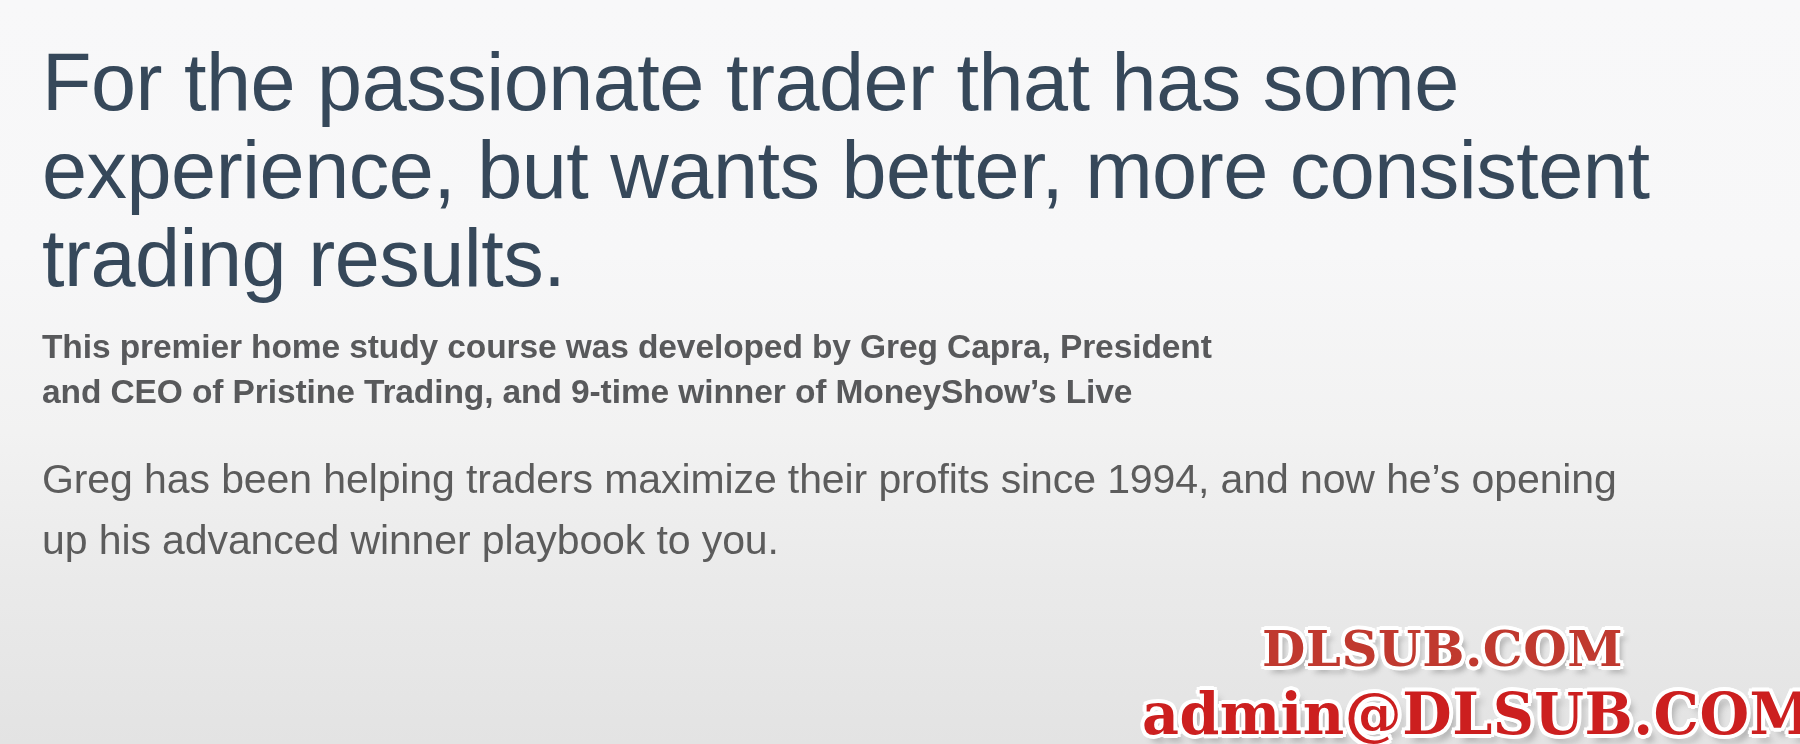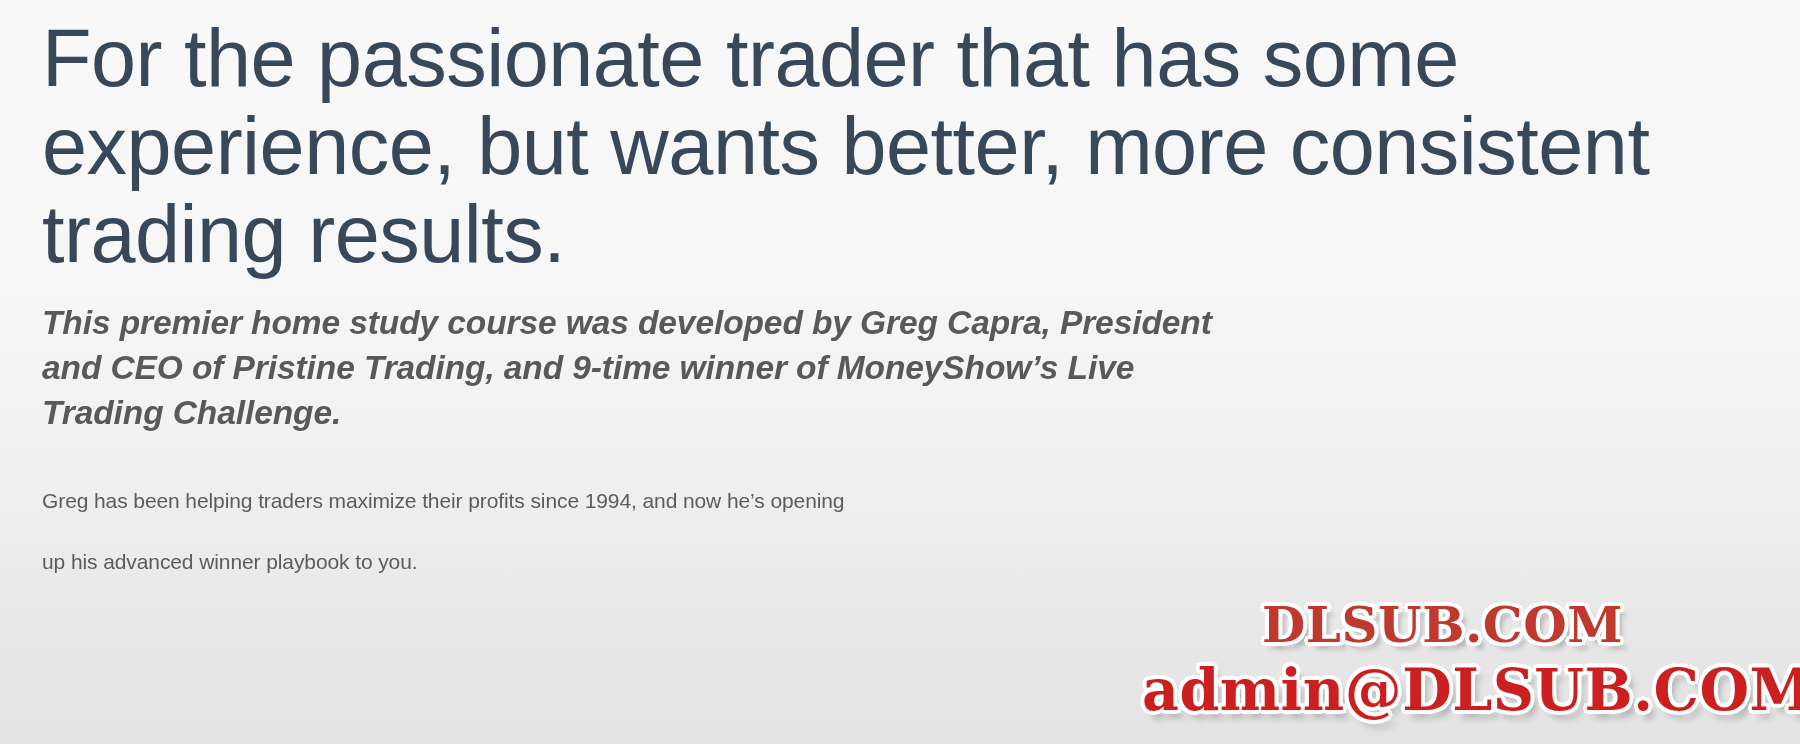--- a/index.html
+++ b/index.html
@@ -12,20 +12,21 @@
     overflow: hidden;
     font-family: "Liberation Sans", sans-serif;
     background: linear-gradient(to bottom, #f8f8f9 0%, #f7f7f8 34%, #f2f2f2 58%, #eaeaea 78%, #e3e3e3 100%);
   }
 
   .page {
     position: relative;
     width: 1800px;
     height: 721px;
     box-sizing: border-box;
+    margin-top: 24px;
   }
 
   .content {
     position: absolute;
     left: 42px;
     top: 14px;
     width: 1740px;
   }
 
   .headline {
@@ -47,26 +48,25 @@
     font-weight: 700;
     color: #58595b;
     margin: 22px 0 0 0;
     max-width: 1700px;
     letter-spacing: -0.1px;
   }
 
   .subhead .ln {
     display: block;
     white-space: nowrap;
-    font-style: italic;
   }
 
   .body-para {
     font-family: "Liberation Sans", sans-serif;
-    font-size: 21px;
+    font-size: 41px;
     line-height: 61px;
     font-weight: 400;
     color: #5c5c5c;
     margin: 35px 0 0 0;
     max-width: 1700px;
     letter-spacing: -0.1px;
   }
 
   .body-para .ln {
     display: block;
@@ -122,21 +122,20 @@
 
 <div class="page">
 
   <div class="content">
 
     <h1 class="headline">For the passionate trader that has some experience, but wants better, more consistent trading results.</h1>
 
     <p class="subhead">
       <span class="ln">This premier home study course was developed by Greg Capra, President</span>
       <span class="ln">and CEO of Pristine Trading, and 9-time winner of MoneyShow’s Live</span>
-      <span class="ln">Trading Challenge.</span>
     </p>
 
     <p class="body-para">
       <span class="ln">Greg has been helping traders maximize their profits since 1994, and now he’s opening</span>
       <span class="ln">up his advanced winner playbook to you.</span>
     </p>
 
   </div>
 
   <div class="watermark watermark-1">DLSUB.COM</div>

